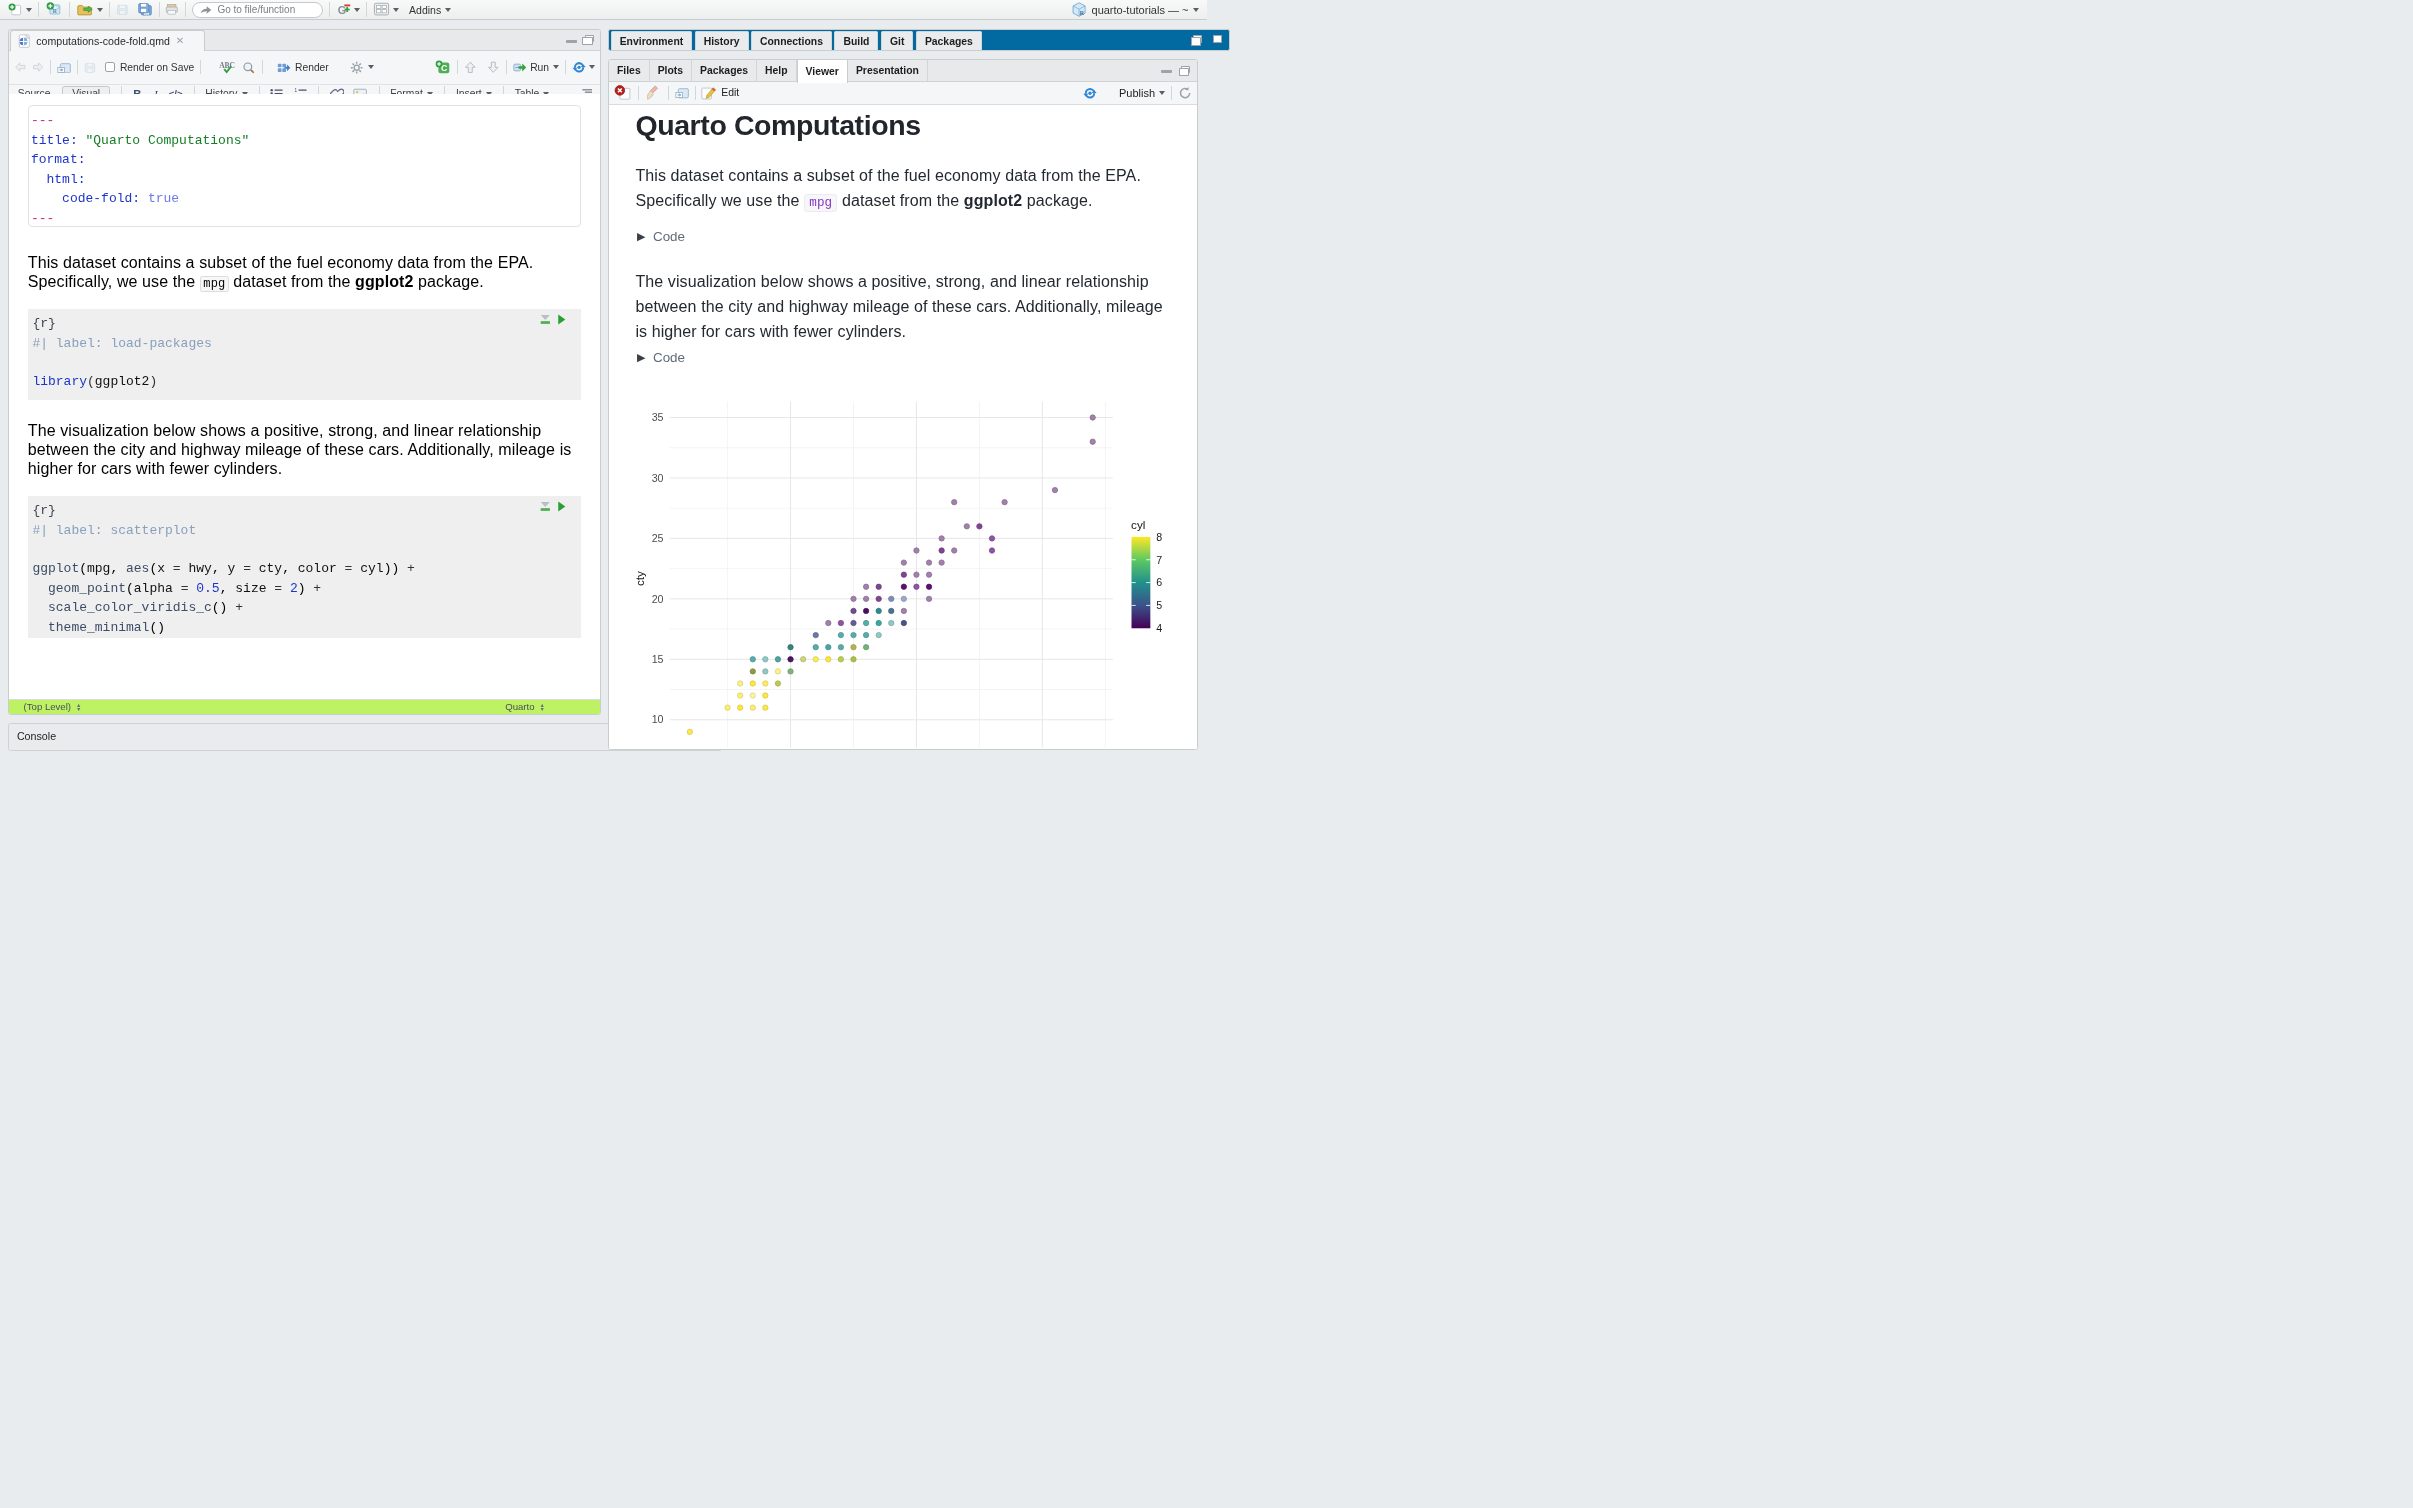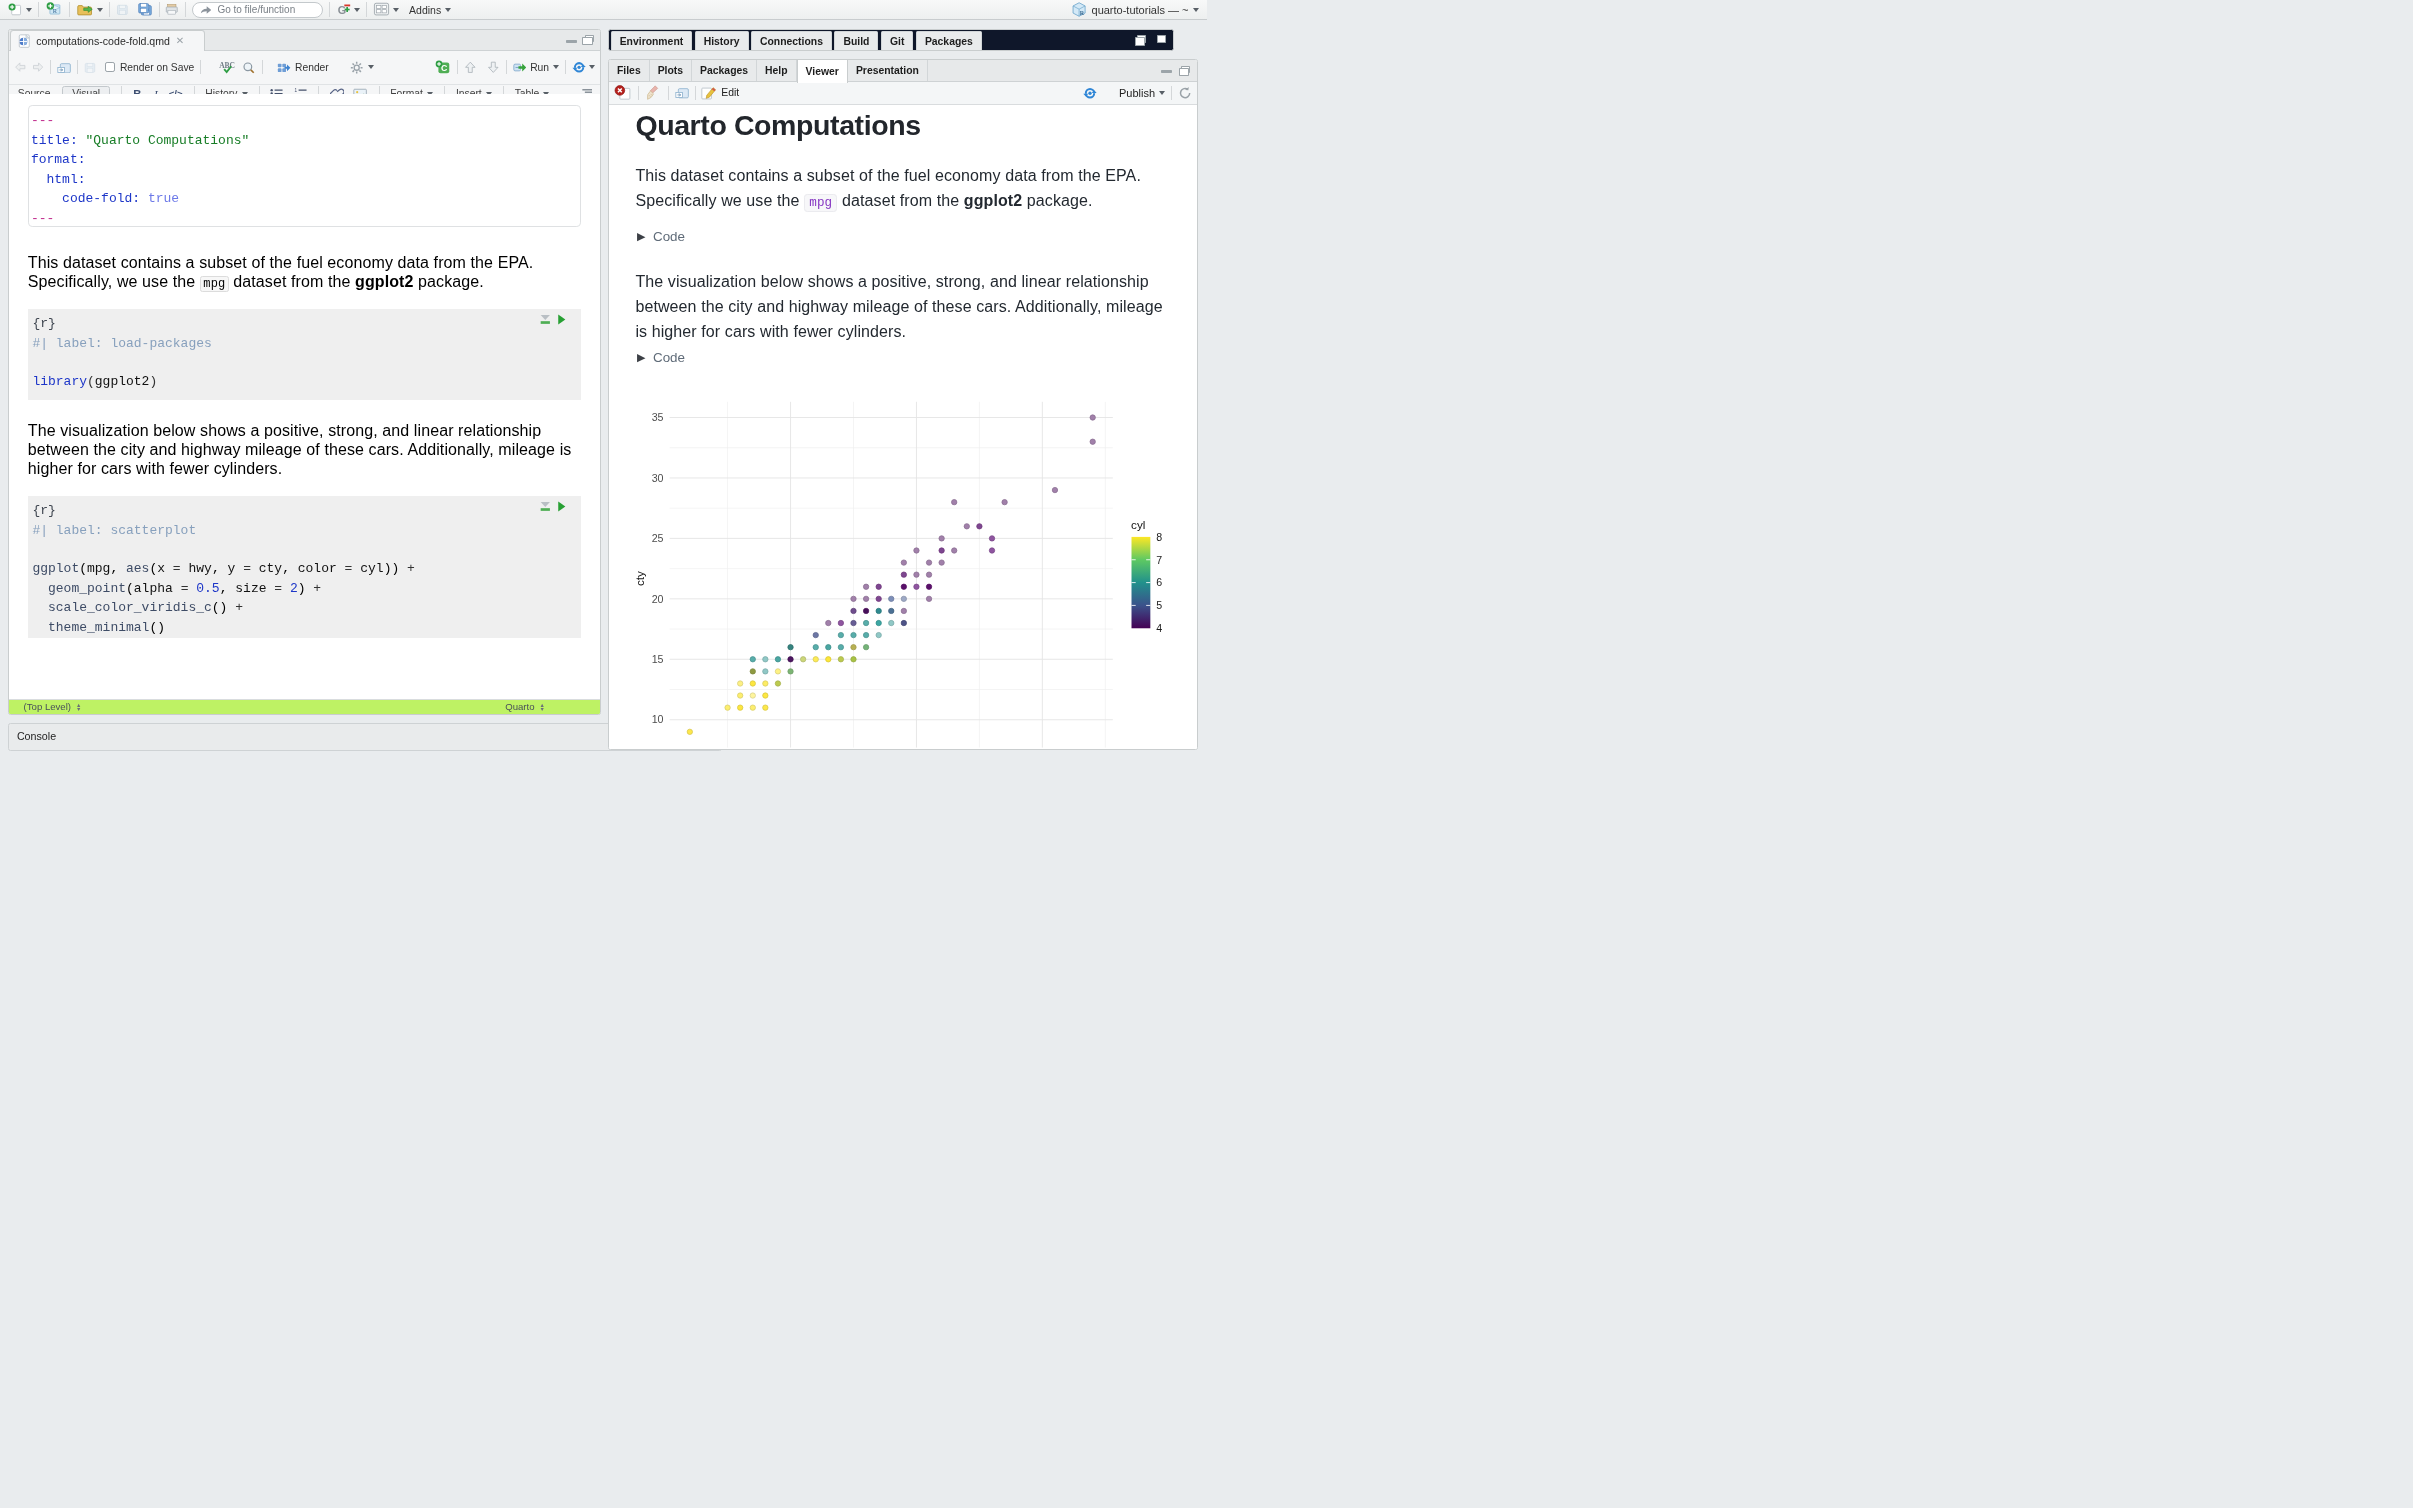--- a/index.html
+++ b/index.html
@@ -350,21 +350,21 @@
   </div>
 </div>
 <div id="console" class="abs">
     <span class="t">Console</span>
   <div class="paneicons" style="top:8.4px;">
       <div class="maxico2"></div>
       <div class="maxico" style="margin-left:3.4px"></div>
     </div>
 </div>
 
-<div class="abs" style="left:608px; top:28.5px; width:566px; height:22.6px; background:#0f172a; border:0.8px solid #c9cdce; border-radius:2.5px;">
+<div class="abs" style="left:608px; top:28.5px; width:622px; height:22.6px; background:#0369a1; border:0.8px solid #c9cdce; border-radius:2.5px;">
   <div style="display:flex; height:100%; align-items:stretch; padding-left:1.7px; font-size:10.4px; font-weight:700; color:#1d1d1d;">
     <div class="envtab">Environment</div>
       <div class="envtab">History</div>
       <div class="envtab">Connections</div>
       <div class="envtab">Build</div>
       <div class="envtab">Git</div>
       <div class="envtab">Packages</div>
   </div>
   <div class="paneicons" style="top:5.9px;">
       <div class="maxico2"></div>

